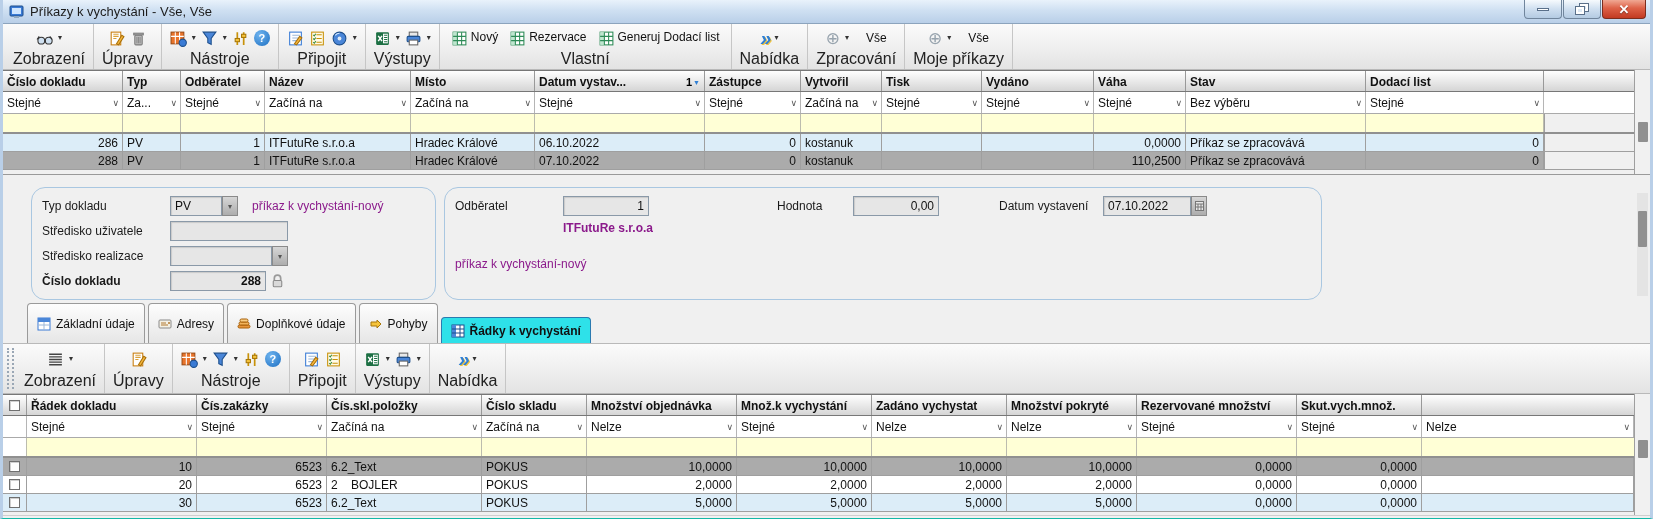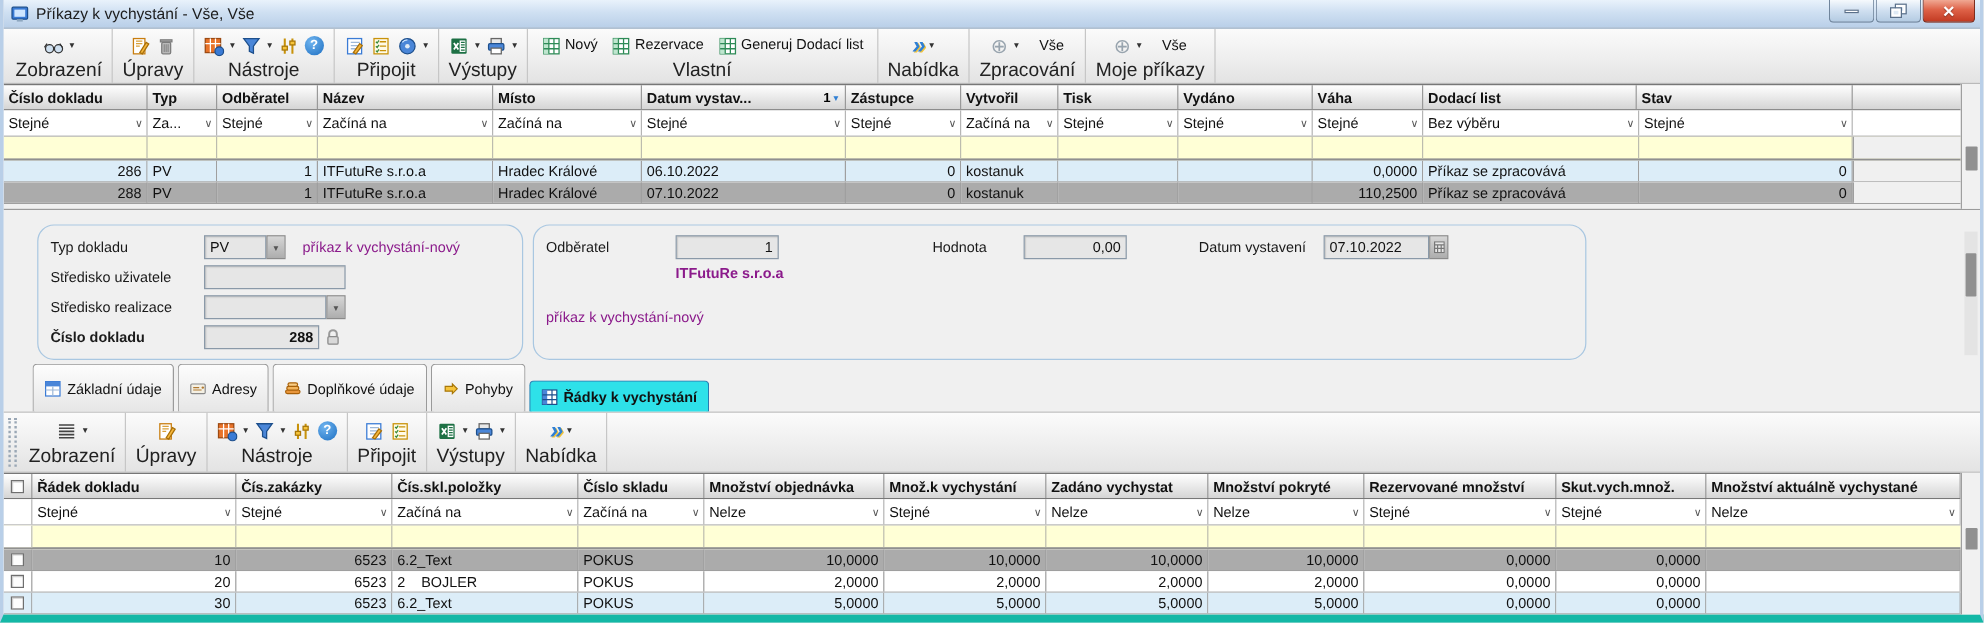--- a/index.html
+++ b/index.html
@@ -1,18 +1,18 @@
 <!DOCTYPE html>
 <html><head>
 <meta charset="utf-8">
 <style>
   * { box-sizing: border-box; margin: 0; padding: 0; }
   body { font-family: "Liberation Sans", sans-serif; font-size: 12px; color: #111; background:#e8e8e8; }
   .window { width: 1653px; height: 519px; border-left: 3px solid #b9cfe8; border-right: 3px solid #b9cfe8;
-            border-bottom: 7px solid #14b8a6; background: #f0f0f0; display: flex; flex-direction: column; overflow: hidden; }
+            border-bottom: 1px solid #14b8a6; background: #f0f0f0; display: flex; flex-direction: column; overflow: hidden; }
 
   
   .titlebar { height: 24px; flex: 0 0 24px; background: linear-gradient(#e9f2fb, #cfe0f2 45%, #b9cfe8);
               border-bottom: 1px solid #8ca4bd; display: flex; align-items: center; padding: 0 4px; }
   .title-ico { width: 16px; height: 16px; margin: 0 5px 0 2px; }
   .titletext { font-size: 13px; color: #1c1c1c; }
   .caption-btns { margin-left: auto; display: flex; align-items: flex-start; height: 100%; }
   .cbtn { width: 38px; height: 19px; border: 1px solid #70859c; border-top: none; border-radius: 0 0 4px 4px;
           background: linear-gradient(#f6fafd, #cfdff0 50%, #b4cbe2); margin-left: 1px;
           display: flex; align-items: center; justify-content: center; color: #34485e; font-weight: bold; }
@@ -346,25 +346,25 @@
           </div>
         <div class="hc t1c8">
             <span>Tisk</span>
           </div>
         <div class="hc t1c9">
             <span>Vydáno</span>
           </div>
         <div class="hc t1c10">
             <span>Váha</span>
           </div>
+        <div class="hc t1c11">
+            <span>Stav</span>
+          </div>
         <div class="hc t1c12">
             <span>Dodací list</span>
-          </div>
-        <div class="hc t1c11">
-            <span>Stav</span>
           </div>
         <div class="hc fillcell"></div>
       </div>
       <div class="frow">
         <div class="fc t1c0">
             <span class="ftext">Stejné</span>
             <span class="chev">∨</span>
           </div>
         <div class="fc t1c1">
             <span class="ftext">Za...</span>
@@ -709,23 +709,20 @@
           </div>
         <div class="hc t2c7">
             <span>Množství pokryté</span>
           </div>
         <div class="hc t2c8">
             <span>Rezervované množství</span>
           </div>
         <div class="hc t2c9">
             <span>Skut.vych.množ.</span>
           </div>
-        <div class="hc t2c10">
-            <span>Množství aktuálně vychystané</span>
-          </div>
       </div>
       <div class="frow">
         <div class="fc t2cb"></div>
         <div class="fc t2c0">
             <span class="ftext">Stejné</span>
             <span class="chev">∨</span>
           </div>
         <div class="fc t2c1">
             <span class="ftext">Stejné</span>
             <span class="chev">∨</span>

